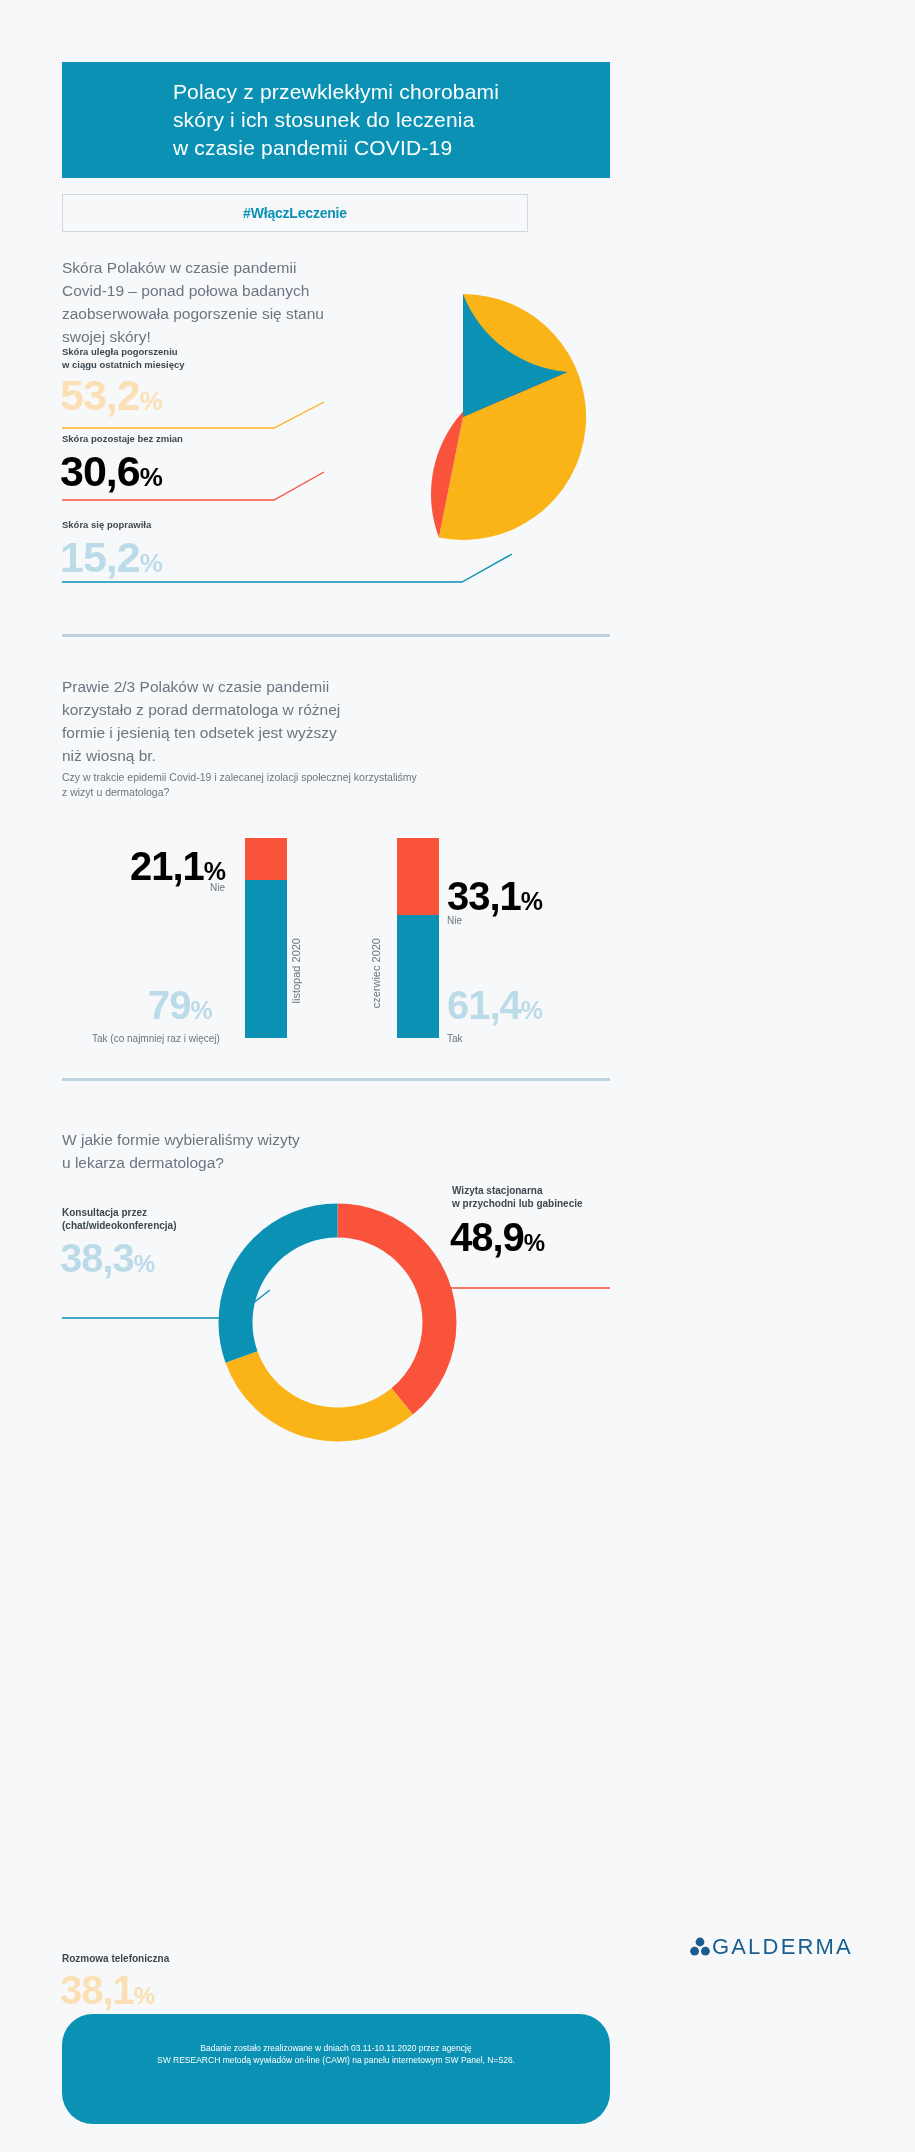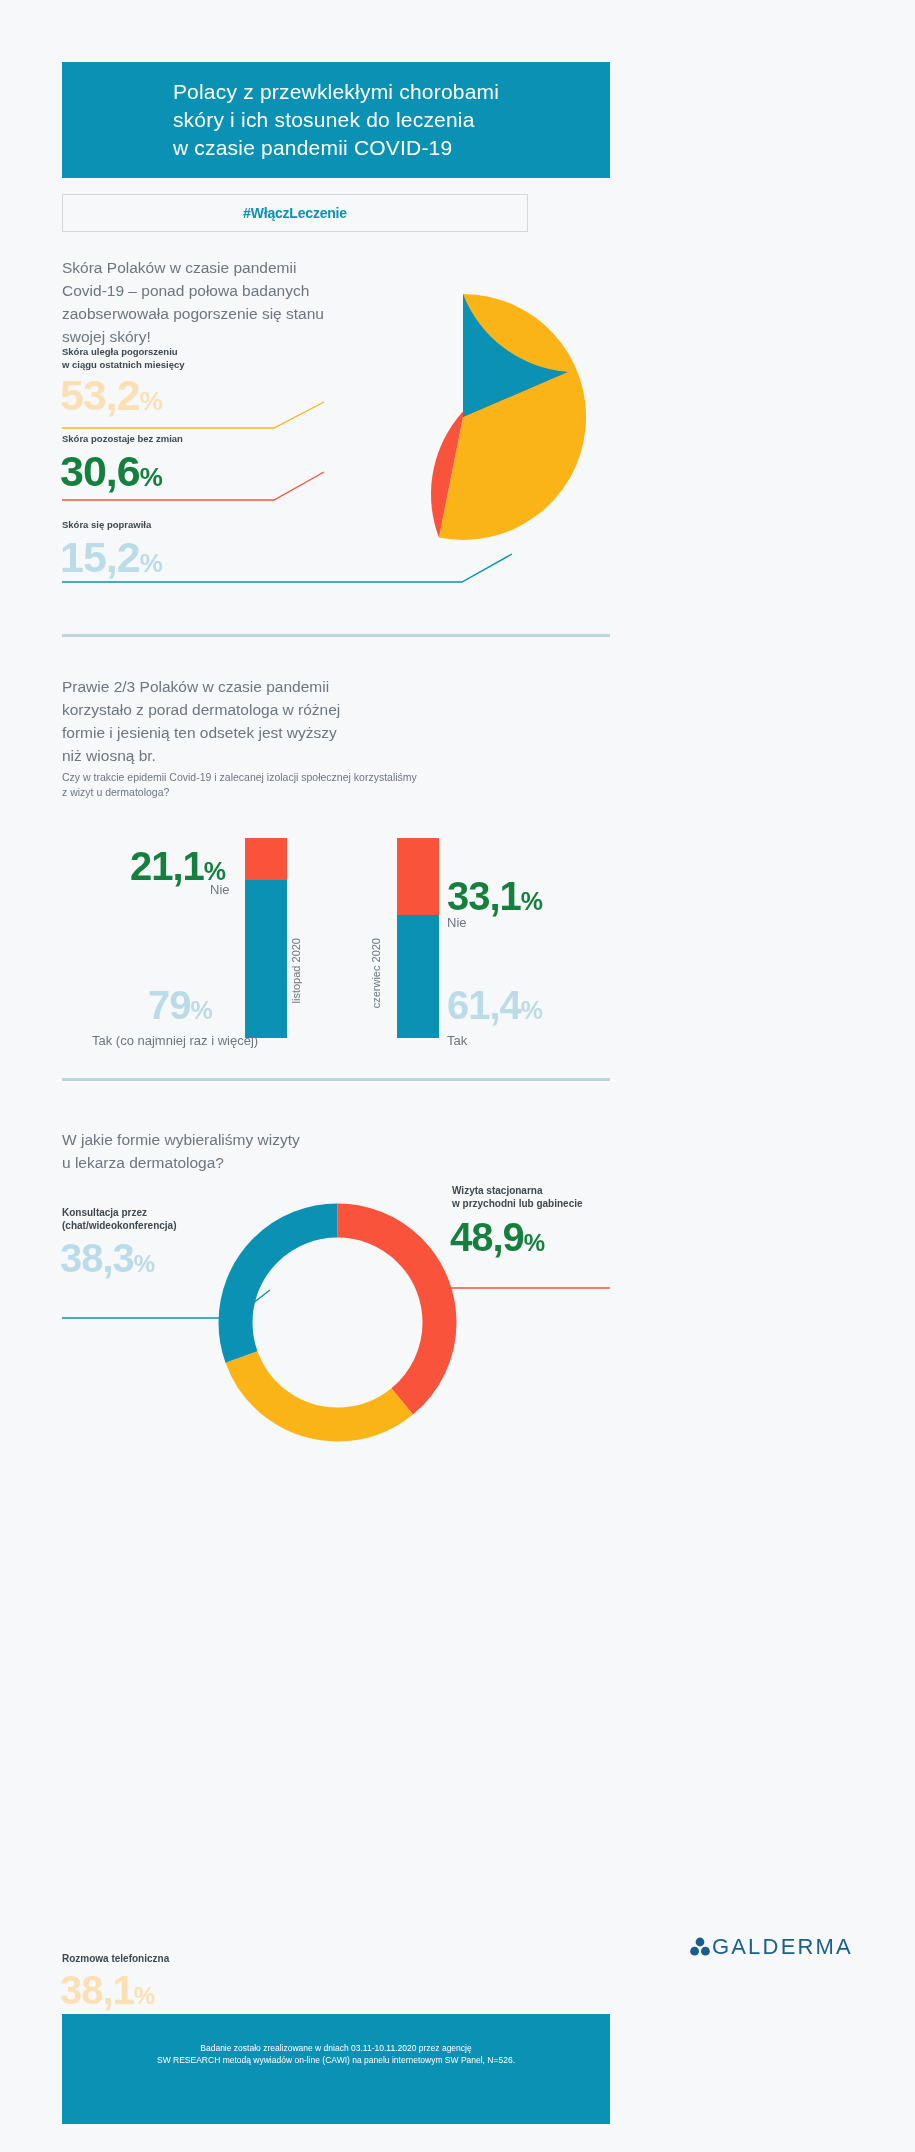--- a/index.html
+++ b/index.html
@@ -85,21 +85,21 @@
   }
   .stat-value {
     position: absolute;
     font-size: 43px;
     font-weight: bold;
     line-height: 43px;
     letter-spacing: -1px;
   }
   .stat-value .pct { font-size: 26px; }
   .v-yellow { color: #fae0b4; }
-  .v-red    { color: #15803d; }
+  .v-red    { color: #000000; }
   .v-blue   { color: #bcdbe8; }
 
   
   .leader { position: absolute; overflow: visible; }
 
   
   .pie-wrap { position: absolute; }
 
   
   .bar-col { position: absolute; }
@@ -110,21 +110,21 @@
   .axis-label {
     position: absolute;
     font-size: 11px;
     color: #6b7680;
     writing-mode: vertical-rl;
     transform: rotate(180deg);
     white-space: nowrap;
   }
   .cat-label {
     position: absolute;
-    font-size: 13px;
+    font-size: 10px;
     color: #6b7680;
     white-space: nowrap;
   }
   .bignum {
     position: absolute;
     font-size: 40px;
     font-weight: bold;
     line-height: 40px;
     letter-spacing: -1px;
     white-space: nowrap;
@@ -165,20 +165,21 @@
     font-weight: 400;
   }
 
   .footer-band {
     position: absolute;
     left: 62px; top: 2014px;
     width: 548px; height: 110px;
     background: #0b91b4;
     display: flex; align-items: flex-start; justify-content: center;
     padding-top: 28px;
+    border-radius: 31px;
   }
   .footer-text {
     color: #ffffff;
     font-size: 8.5px;
     line-height: 12px;
     text-align: center;
     white-space: pre-line;
   }
 </style>
 </head>

